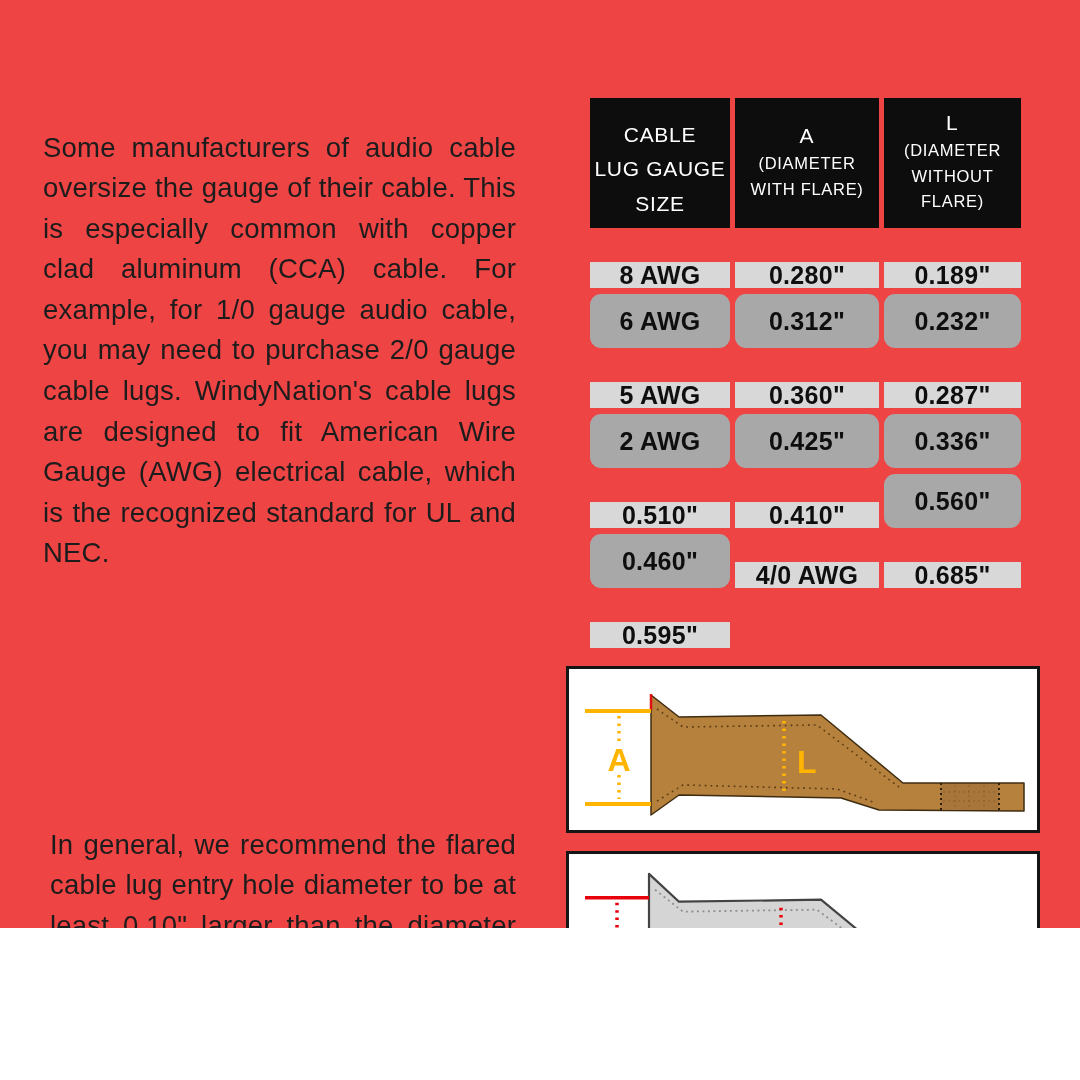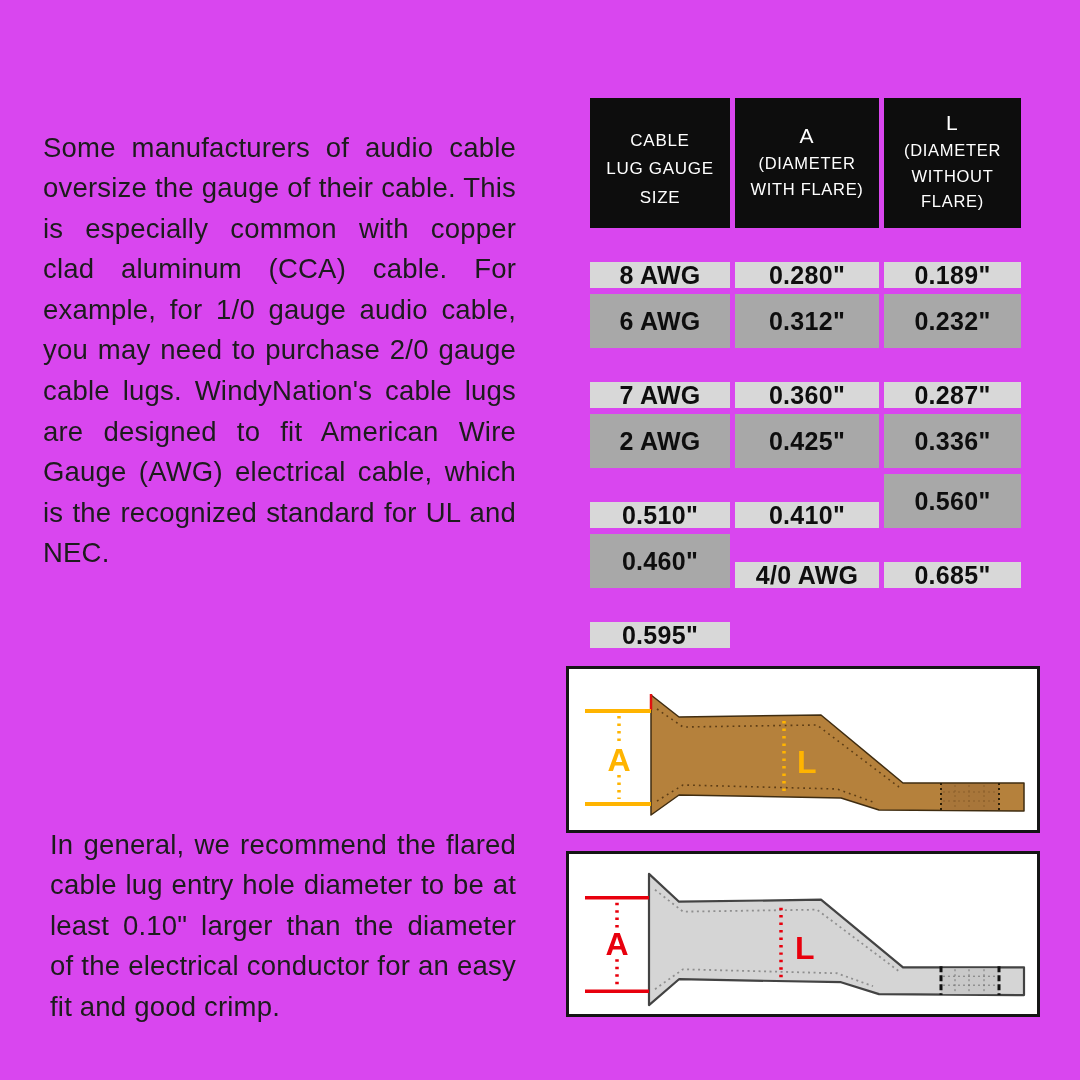--- a/index.html
+++ b/index.html
@@ -1,17 +1,17 @@
 <!DOCTYPE html>
 <html><head>
 <meta charset="utf-8">
 <style>
   html,body { margin:0; padding:0; background:#ffffff; }
   .page {
-    position:relative; width:1080px; height:1080px; background:#d946ef;
+    position:relative; width:1080px; height:928px; background:#ef4444;
     font-family:"Liberation Sans", sans-serif; overflow:hidden;
   }
 
   
   .para {
     position:absolute; text-align:justify; color:#1c1c1c;
     font-size:27.5px; line-height:40.6px; letter-spacing:0.2px;
   }
   .para-1 { left:43px; top:100px; width:473px; }
   .para-2 { left:50px; top:640px; width:466px; }
@@ -25,27 +25,27 @@
     grid-template-rows:130px repeat(7, 54px);
     row-gap:6px; column-gap:5px;
   }
   .th {
     background:#0d0d0d; color:#ffffff;
     display:flex; flex-direction:column; align-items:center; justify-content:center;
     text-align:center;
   }
   .th .letter { font-size:21px; letter-spacing:1.2px; margin-bottom:3px; }
   .th .sub { font-size:16.5px; line-height:1.55; letter-spacing:0.7px; white-space:pre-line; }
-  .th .title { font-size:17px; line-height:1.65; letter-spacing:0.7px; white-space:pre-line;margin-top:13px; }
+  .th .title { font-size:21px; line-height:1.65; letter-spacing:0.7px; white-space:pre-line;margin-top:13px; }
   .td {
     display:flex; align-items:center; justify-content:center;
     font-size:25px; font-weight:700; letter-spacing:0.3px; color:#0e0e0e;
   }
   .light { background:#d8d8d8;margin-top:28px; }
-  .dark  { background:#a8a8a8; }
+  .dark  { background:#a8a8a8;border-radius:11px; }
 
   
   .diagram {
     position:absolute; left:566px; width:474px; box-sizing:border-box;
     border:3px solid #151515; background:#ffffff;
   }
   .diagram-1 { top:666px; height:167px; }
   .diagram-2 { top:851px; height:166px; }
   .diagram svg { display:block; width:100%; height:100%; }
   .dim-label { font-family:"Liberation Sans", sans-serif; font-weight:bold; font-size:32px; }
@@ -78,21 +78,21 @@
     </div>
 
     <div class="td light">8 AWG</div>
     <div class="td light">0.280"</div>
     <div class="td light">0.189"</div>
 
     <div class="td dark">6 AWG</div>
     <div class="td dark">0.312"</div>
     <div class="td dark">0.232"</div>
 
-    <div class="td light">7 AWG</div>
+    <div class="td light">5 AWG</div>
     <div class="td light">0.360"</div>
     <div class="td light">0.287"</div>
 
     <div class="td dark">2 AWG</div>
     <div class="td dark">0.425"</div>
     <div class="td dark">0.336"</div>
 
     <div class="td light">0.510"</div>
     <div class="td light">0.410"</div>
 

